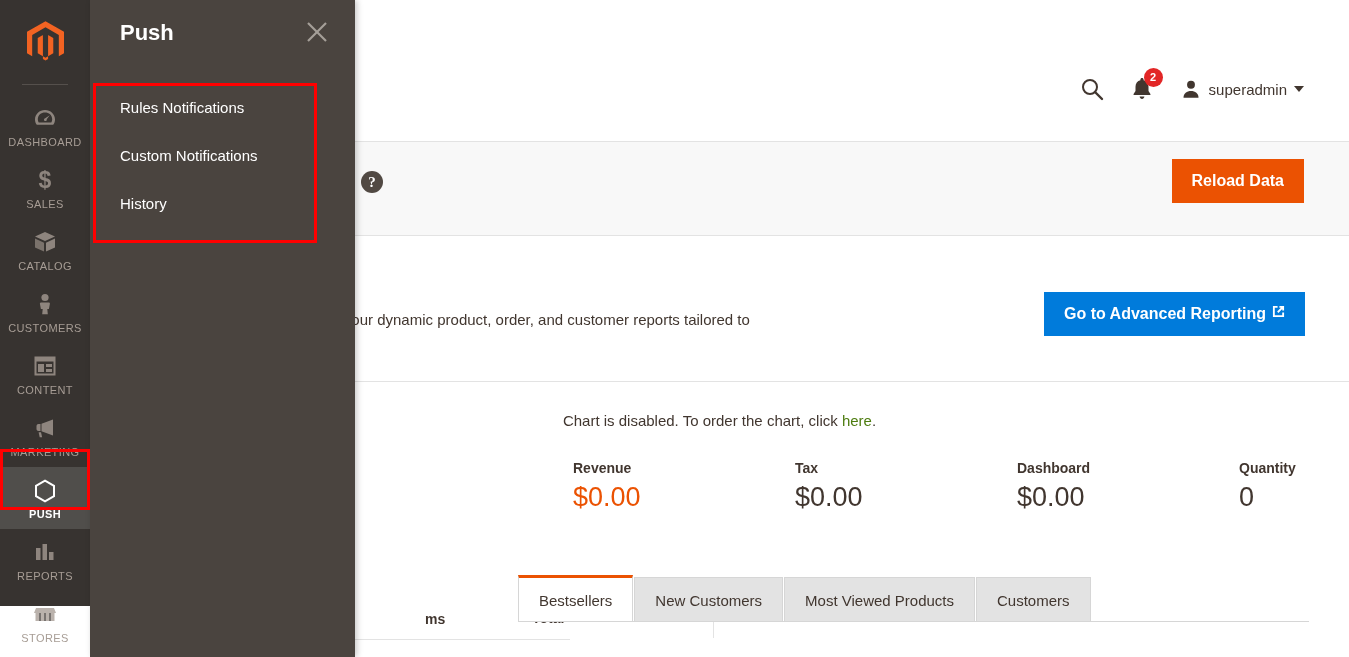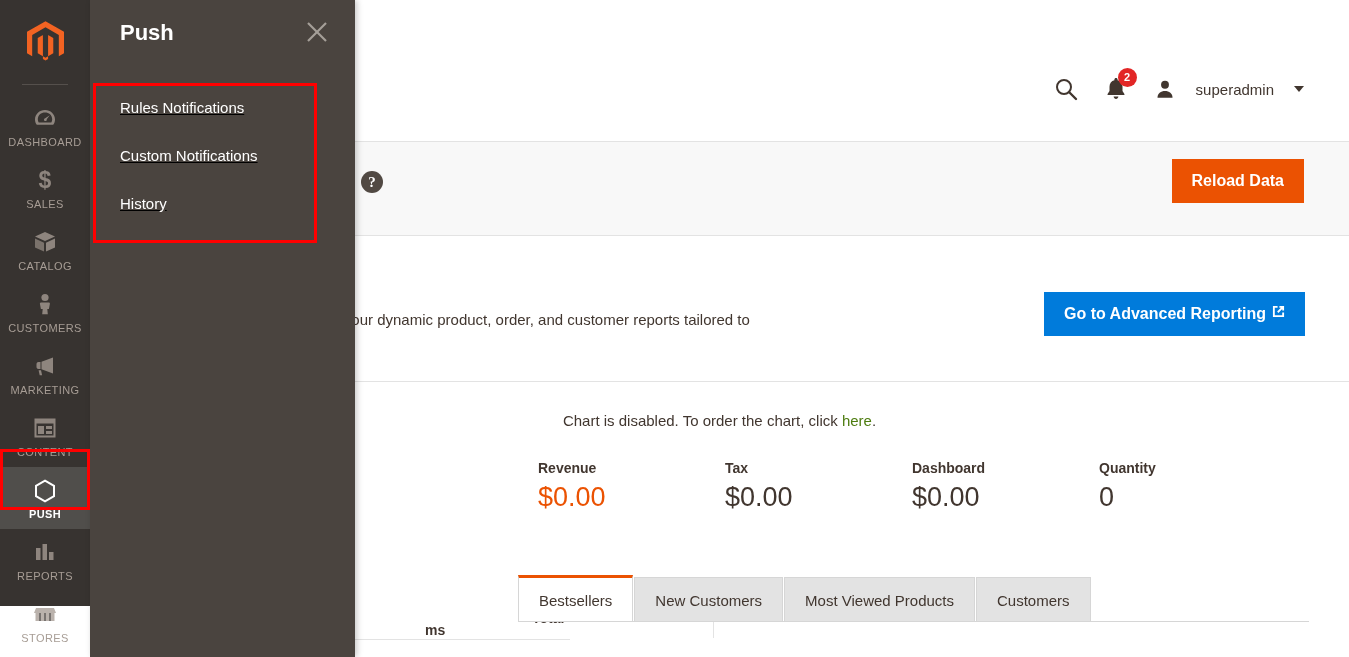--- a/index.html
+++ b/index.html
@@ -29,21 +29,21 @@
   .icon-search { width: 24px; height: 24px; cursor: pointer; }
   .bell-wrap { position: relative; width: 24px; height: 26px; cursor: pointer; }
   .bell-badge {
     position: absolute; right: -9px; top: -8px;
     min-width: 19px; height: 19px; border-radius: 10px;
     background: #e22626; color: #fff;
     font-size: 11px; font-weight: bold;
     display: flex; align-items: center; justify-content: center;
     padding: 0 4px; line-height: 1;
   }
-  .user-box { display: flex; align-items: center; gap: 20px; cursor: pointer; justify-content: space-between; }
+  .user-box { display: flex; align-items: center; gap: 7px; cursor: pointer; justify-content: space-between; }
   .user-name { font-size: 15px; color: #41362f; }
   .caret-down {
     width: 0; height: 0;
     border-left: 5px solid transparent; border-right: 5px solid transparent;
     border-top: 6px solid #41362f;
   }
 
   
   .page-strip {
     position: absolute; left: 0; top: 141px; right: 0; height: 95px;
@@ -91,34 +91,34 @@
     position: absolute; left: 0; right: 0; top: 412px;
     text-align: center; font-size: 15px; color: #41362f;
   }
   .chart-note a { color: #4d7c0f; text-decoration: none; }
 
   
   .totals {
     position: absolute; left: 448px; top: 460px;
     display: flex; gap: 0;
   }
-  .total-cell { width: 187px; }
+  .total-cell { width: 187px; margin-left: 35px; }
   .total-label { font-size: 14px; font-weight: bold; color: #41362f; margin-bottom: 6px; }
   .total-value { font-size: 27px; color: #41362f; font-weight: normal; }
   .total-value.accent { color: #eb5202; }
 
   
   .ghost-table {
     position: absolute; left: 150px; top: 610px; width: 330px;
     border-bottom: 1px solid #e3e3e3; height: 30px;
   }
   .ghost-th {
     position: absolute; font-size: 14px; font-weight: bold; color: #41362f;
   }
-  .gt-items { left: 185px; top: 12px; }
+  .gt-items { left: 185px; top: 1px; }
   .gt-total { left: 292px; top: 0; }
   .gt-divider {
     position: absolute; left: 473px; top: -12px; width: 1px; height: 40px;
     background: #e3e3e3;
   }
 
   
   .tabs {
     position: absolute; left: 428px; top: 575px;
     display: flex; align-items: flex-end;
@@ -192,21 +192,21 @@
     position: relative; height: 68px;
   }
   .panel-title {
     position: absolute; left: 30px; top: 20px;
     font-size: 22px; font-weight: bold; color: #ffffff;
   }
   .panel-close {
     position: absolute; right: 25px; top: 19px;
     width: 26px; height: 26px; cursor: pointer; opacity: .85;
   }
-  .panel-list { position: absolute; left: 0; top: 83px; width: 100%; text-decoration: underline; }
+  .panel-list { position: absolute; left: 0; top: 83px; width: 100%; }
   .panel-item {
     height: 48px; display: flex; align-items: center;
     padding-left: 30px;
     font-size: 15px; color: #ffffff; cursor: pointer;
   }
   #hl-menu {
     left: 3px; top: 83px; width: 224px; height: 160px;
   }
 </style>
 </head>
@@ -362,41 +362,41 @@
           <circle cx="13" cy="6.5" r="3.6" fill="#a79d95"></circle>
           <path d="M9.2 11.5h7.6c.7 0 1.2.6 1.1 1.3l-1 5.2h-1.6l.5 5.3h-5.6l.5-5.3H8.9l-1-5.2c-.1-.7.5-1.3 1.3-1.3z" fill="#a79d95"></path>
         </svg>
       </span>
       <span class="ni-label">Customers</span>
     </div>
 
     <div class="nav-item">
       <span class="ni-icon">
         <svg viewBox="0 0 26 26" width="26" height="26">
-          <path d="M21 4.5v16L9.5 16.2V8.8L21 4.5z" fill="#a79d95"></path>
-          <path d="M8.5 9h-2c-1.1 0-2 .9-2 2v3c0 1.1.9 2 2 2h2V9z" fill="#a79d95"></path>
-          <path d="M6.6 17.2h2.4l1.1 5.1H7.7l-1.1-5.1z" fill="#a79d95"></path>
-        </svg>
-      </span>
-      <span class="ni-label">Marketing</span>
-    </div>
-
-    <div class="nav-item">
-      <span class="ni-icon">
-        <svg viewBox="0 0 26 26" width="26" height="26">
           <rect x="3.5" y="4.5" width="19" height="17" fill="none" stroke="#a79d95" stroke-width="2"></rect>
           <rect x="3.5" y="4.5" width="19" height="4" fill="#a79d95"></rect>
           <rect x="6" y="11" width="6" height="8" fill="#a79d95"></rect>
           <rect x="14" y="11" width="6" height="3" fill="#a79d95"></rect>
           <rect x="14" y="16" width="6" height="3" fill="#a79d95"></rect>
         </svg>
       </span>
       <span class="ni-label">Content</span>
     </div>
 
+    <div class="nav-item">
+      <span class="ni-icon">
+        <svg viewBox="0 0 26 26" width="26" height="26">
+          <path d="M21 4.5v16L9.5 16.2V8.8L21 4.5z" fill="#a79d95"></path>
+          <path d="M8.5 9h-2c-1.1 0-2 .9-2 2v3c0 1.1.9 2 2 2h2V9z" fill="#a79d95"></path>
+          <path d="M6.6 17.2h2.4l1.1 5.1H7.7l-1.1-5.1z" fill="#a79d95"></path>
+        </svg>
+      </span>
+      <span class="ni-label">Marketing</span>
+    </div>
+
     <div class="nav-item active">
       <span class="ni-icon">
         <svg viewBox="0 0 26 26" width="26" height="26">
           <path d="M13 3.6L22 8.8v10.4L13 24.4 4 19.2V8.8l9-5.2z" fill="none" stroke="#ffffff" stroke-width="2"></path>
         </svg>
       </span>
       <span class="ni-label">Push</span>
     </div>
 
     <div class="nav-item">

